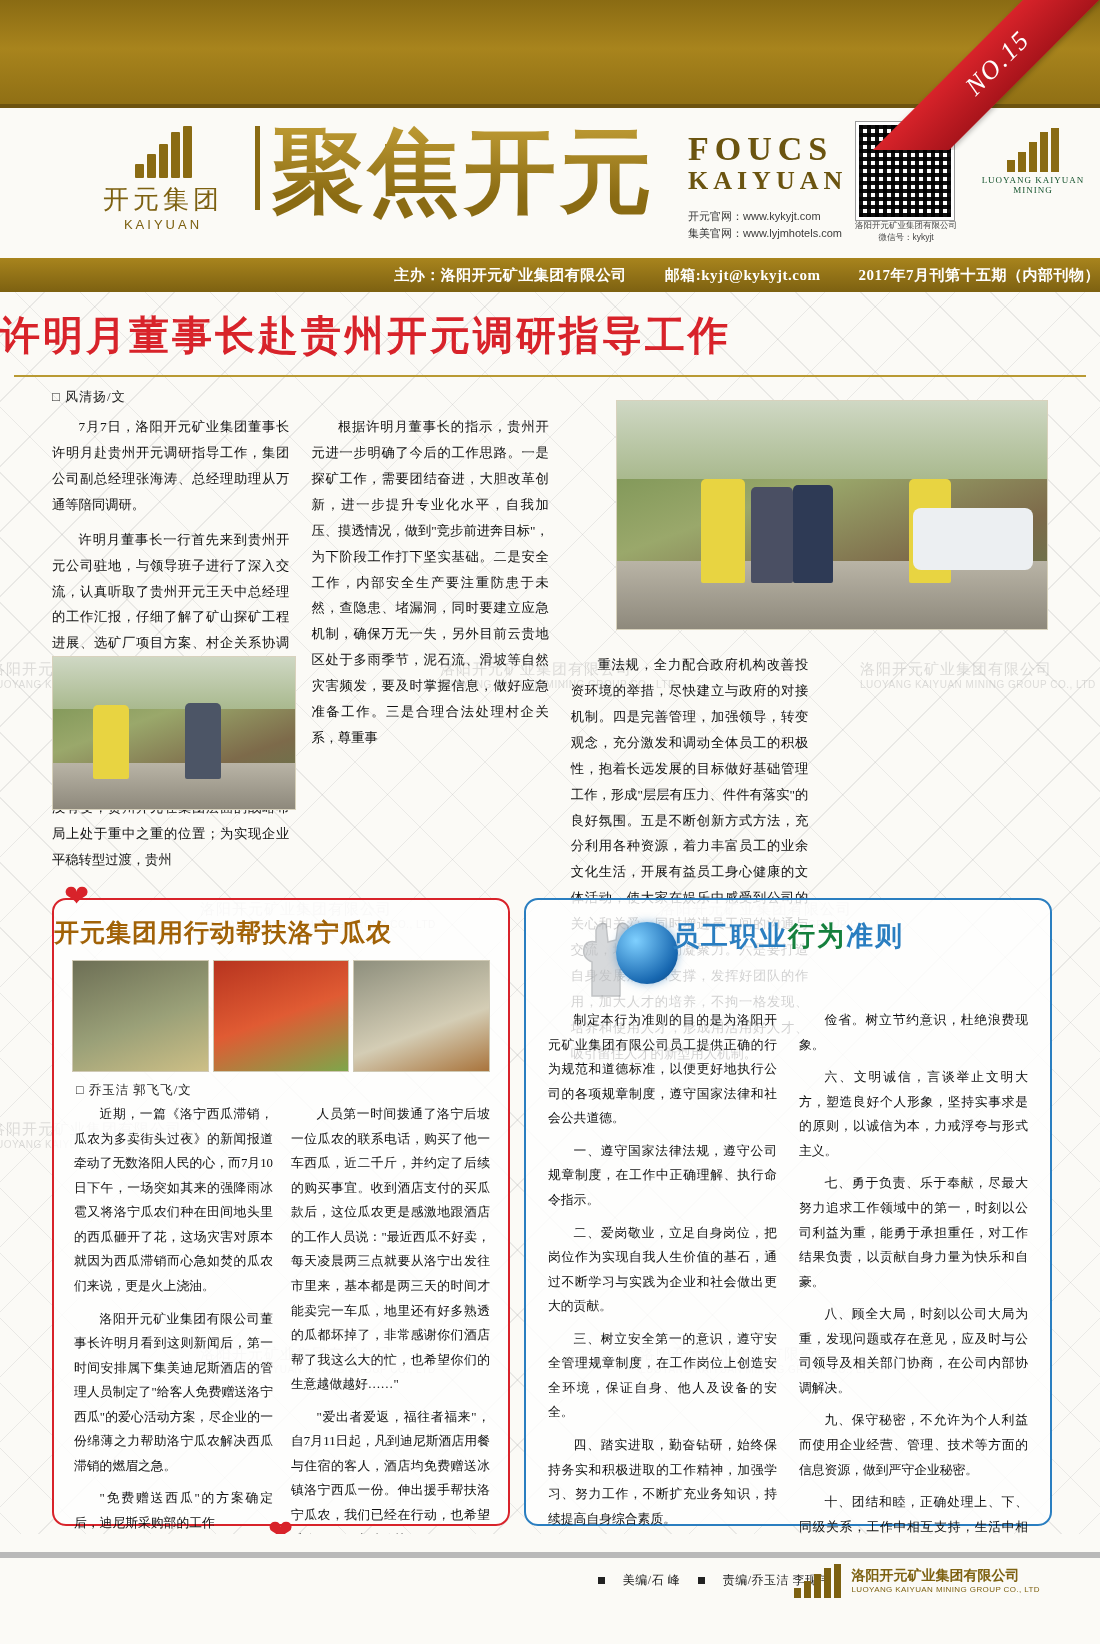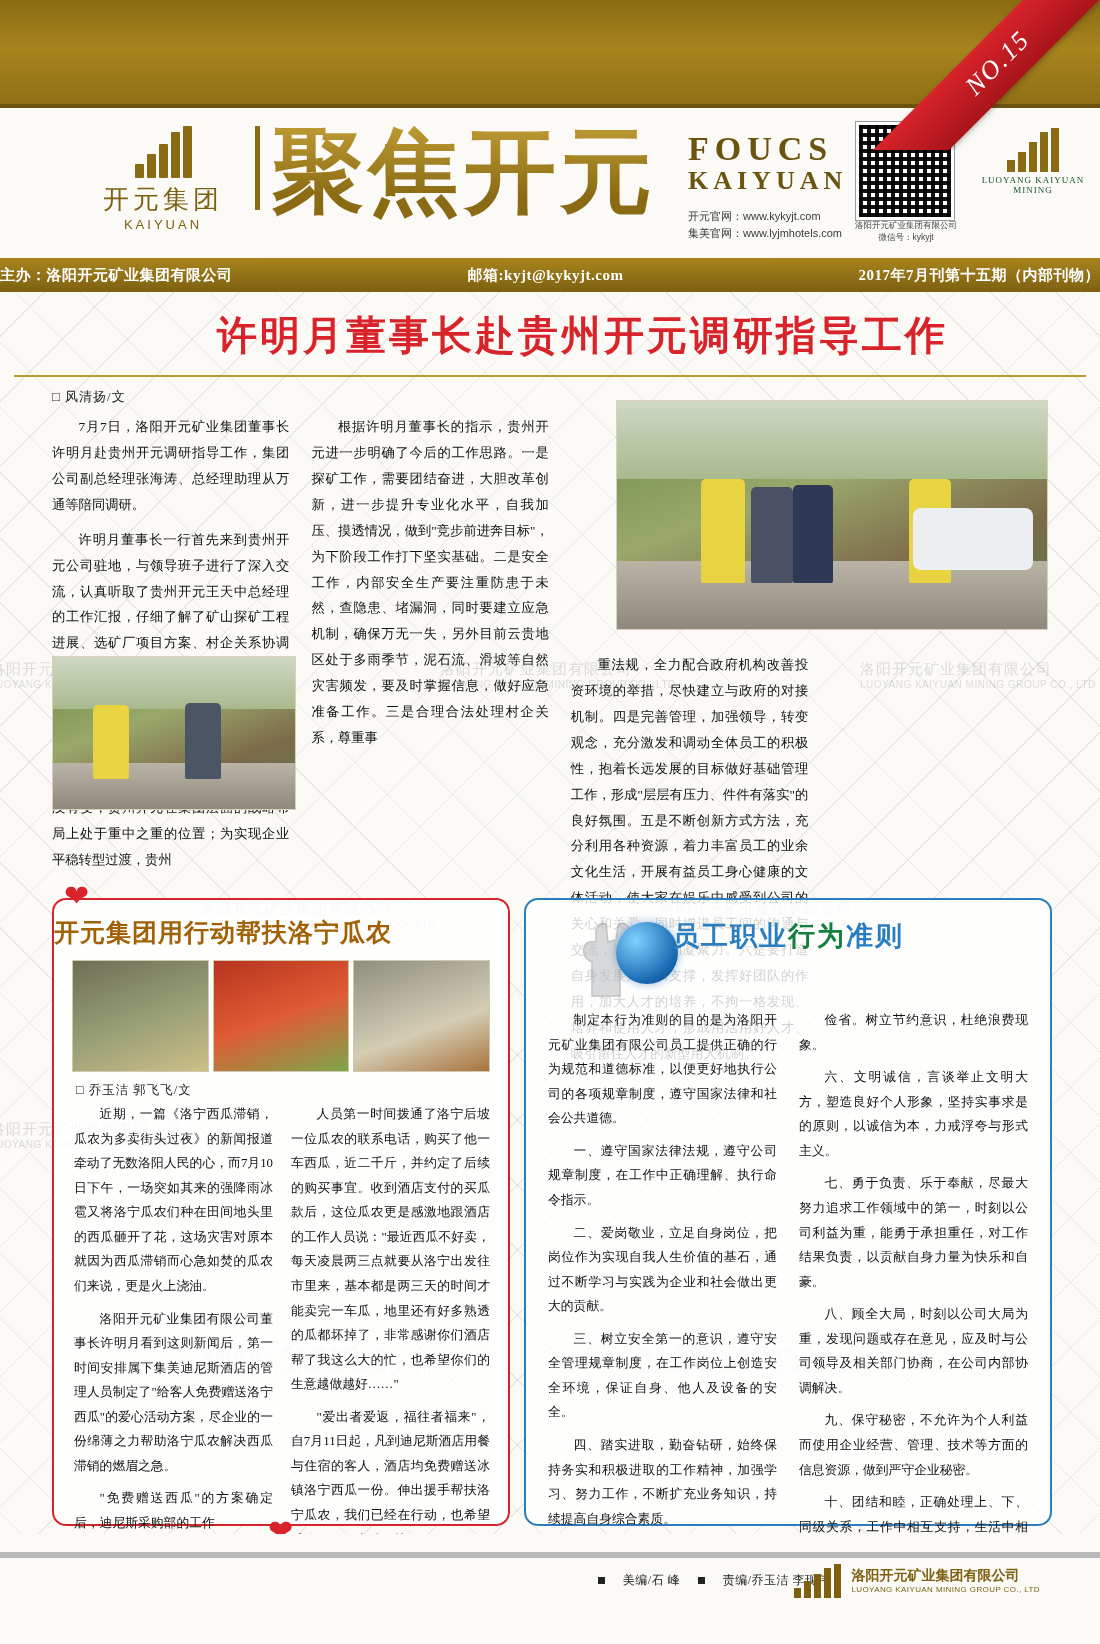--- a/index.html
+++ b/index.html
@@ -76,28 +76,28 @@
   .qr-cap{position:absolute;left:846px;top:112px;width:120px;font-size:8.5px;color:#444;text-align:center;line-height:1.4;font-family:"Liberation Sans",sans-serif;}
   .logo-right{position:absolute;left:966px;top:20px;color:#14532d;text-align:center;}
   .logo-right .mk{height:44px;display:flex;align-items:flex-end;justify-content:center;gap:3px;}
   .logo-right .mk span{display:block;width:8px;background:#8a6b13;}
   .logo-right .cn{font-size:9px;letter-spacing:1px;margin-top:3px;}
 
   
   .infobar{
     position:absolute;left:0;top:258px;width:1100px;height:34px;
     background:linear-gradient(180deg,#a8841d,#7d6111);
-    color:#fff;display:flex;align-items:center;justify-content:space-between;gap:38px;
+    color:#fff;display:flex;align-items:center;justify-content:flex-end;gap:38px;
     font-size:15px;font-weight:bold;letter-spacing:.5px;
   }
   .infobar .em{font-family:"Liberation Serif",serif;}
 
   
   .headline{
-    position:absolute;left:0;top:308px;width:948px;text-align:right;
+    position:absolute;left:0;top:308px;width:948px;text-align:left;
     font-size:40px;font-weight:bold;color:#d8232a;letter-spacing:3px;
     font-family:"DejaVu Sans",sans-serif;
   }
   .hr-gold{position:absolute;left:14px;top:375px;width:1072px;height:2px;background:#b99a33;}
 
   
   .art{position:absolute;left:52px;top:388px;width:996px;height:490px;}
   .byline{font-size:13px;color:#222;margin-bottom:8px;letter-spacing:1px;}
   .colwrap{display:flex;gap:22px;}
   .col{width:242px;font-size:13.3px;line-height:1.95;color:#111;text-align:justify;}

